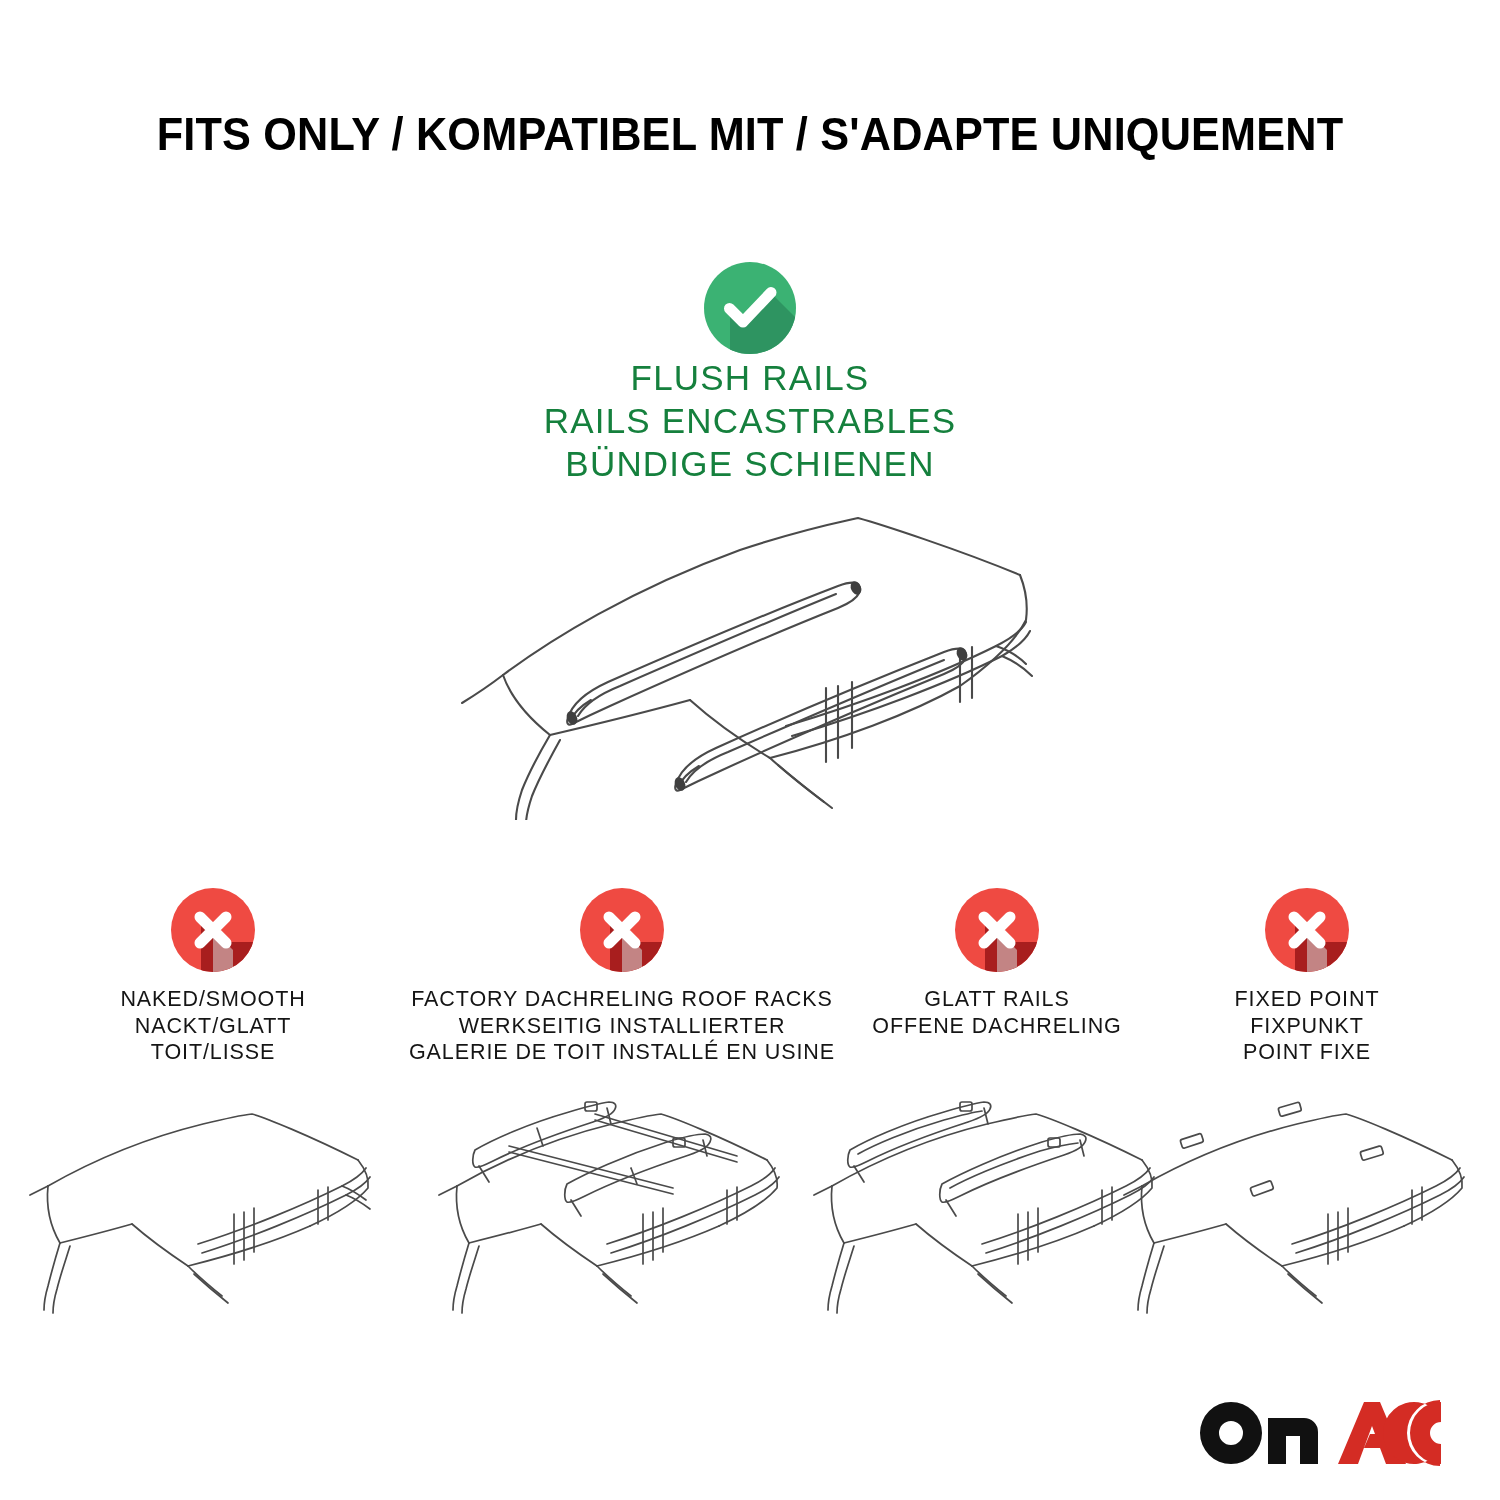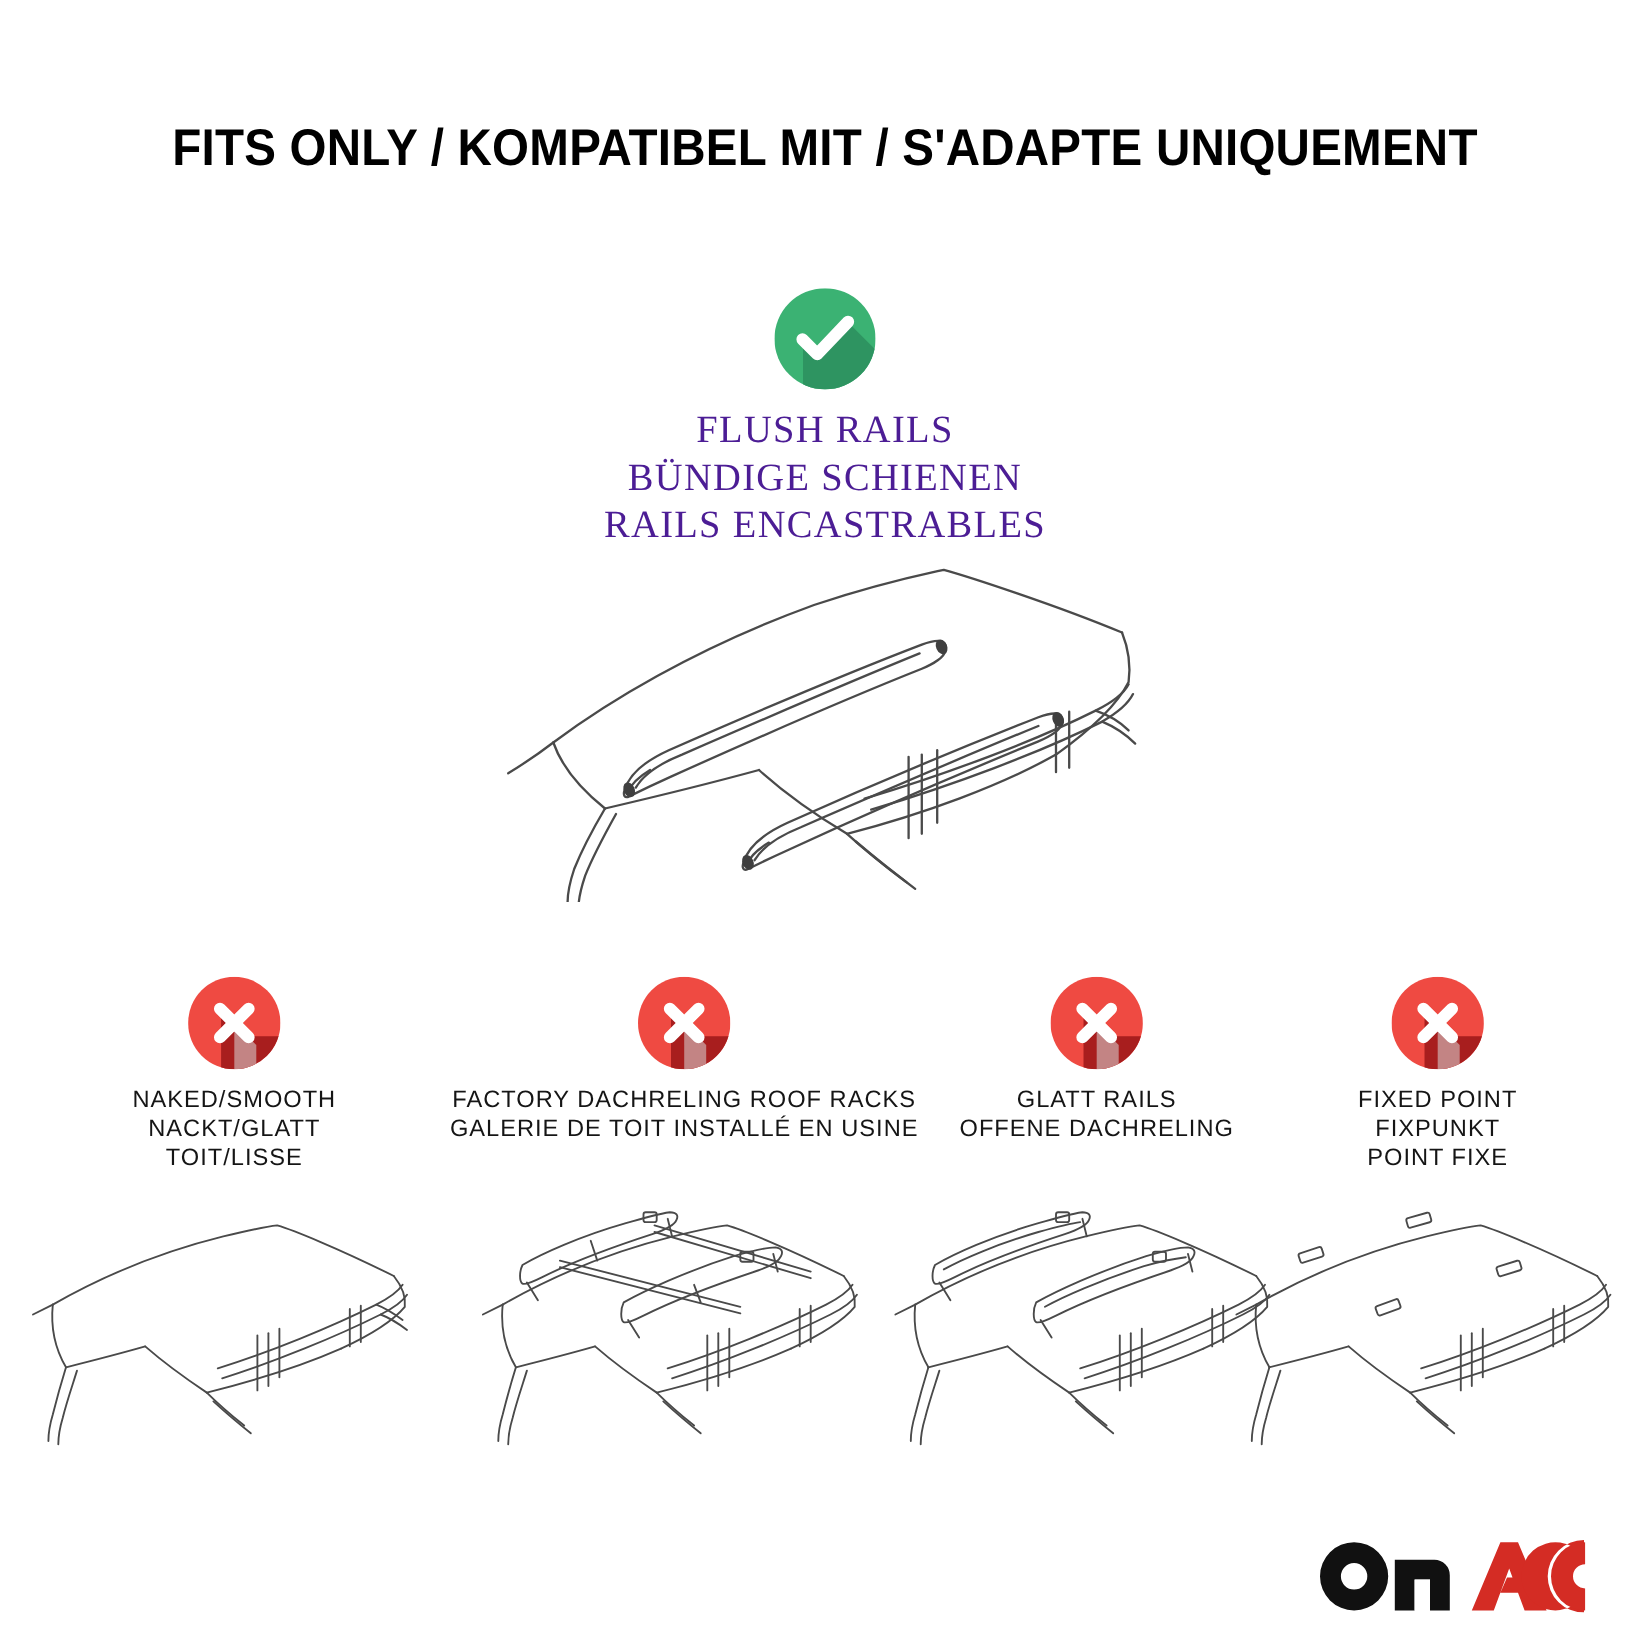--- a/index.html
+++ b/index.html
@@ -30,27 +30,26 @@
     left:0;right:0;top:262px;
     text-align:center;
   }
   .badge{
     width:92px;height:92px;
     margin:0 auto;
     position:relative;
   }
   .badge svg{display:block;}
   .ok-lines{
-    margin-top:15px;
+    margin-top:2px;
     font-size:35px;
     line-height:43px;
     font-weight:400;
     letter-spacing:1.2px;
-    color:#4c1d95;
-    font-family:Liberation Serif, serif;
+    color:#15803d;
   }
   
   .flush-art{
     position:absolute;
     left:440px;top:490px;
     width:620px;height:330px;
   }
   
   .grid{
     position:absolute;
@@ -116,22 +115,22 @@
       <circle cx="46" cy="46" r="46" fill="#3BB273"></circle>
       <g clip-path="url(#okclip)">
         <path d="M26 46 L38 58 L66 30 L100 64 L100 100 L26 100 Z" fill="#2E9461"></path>
       </g>
       <path d="M25.5 46.5 L39 60 L67 30.5" fill="none" stroke="#ffffff" stroke-width="11" stroke-linecap="round" stroke-linejoin="round"></path>
     </svg>
   </div>
 
   <div class="ok-lines">
     <div>FLUSH RAILS</div>
+    <div>RAILS ENCASTRABLES</div>
     <div>BÜNDIGE SCHIENEN</div>
-    <div>RAILS ENCASTRABLES</div>
   </div>
 </div>
 
 <div class="flush-art">
   <svg width="620" height="330" viewBox="0 0 620 330">
     <g fill="none" stroke="#4a4a4a" stroke-width="2.1" stroke-linejoin="round" stroke-linecap="round">
 
       <path d="M63 185 C110 150 190 100 300 60 C360 40 400 32 418 28
                C440 34 520 60 580 85"></path>
       <path d="M580 85 C586 100 588 115 586 130
@@ -251,20 +250,21 @@
             <path d="M30 30 L54 54 L90 54 L90 92 L30 92 Z" fill="#A81E1E"></path>
           </g>
           <g clip-path="url(#xc1)">
             <path d="M42 42 L62 62 L62 90 L42 90 Z" fill="#D9D9D9" opacity="0.55"></path>
           </g>
           <path d="M29 29 L55 55 M55 29 L29 55" stroke="#ffffff" stroke-width="11" stroke-linecap="round" fill="none"></path>
         </svg>
       </div>
       <div class="caption">
         <div>FACTORY DACHRELING ROOF RACKS</div>
+        <div>WERKSEITIG INSTALLIERTER</div>
         <div>GALERIE DE TOIT INSTALLÉ EN USINE</div>
       </div>
       <div class="art" style="top:200px;">
         <svg width="370" height="230" viewBox="0 0 370 230">
           <g fill="none" stroke="#4a4a4a" stroke-width="1.7" stroke-linejoin="round" stroke-linecap="round">
 
             <path d="M20 98 C55 78 110 52 175 36 C200 30 215 27 224 26 C238 30 280 47 330 72"></path>
             <path d="M330 72 C338 82 341 92 340 100 C330 112 308 126 282 138"></path>
             <path d="M282 138 C248 153 200 168 160 178"></path>
             <path d="M160 178 C142 166 120 150 104 136"></path>

